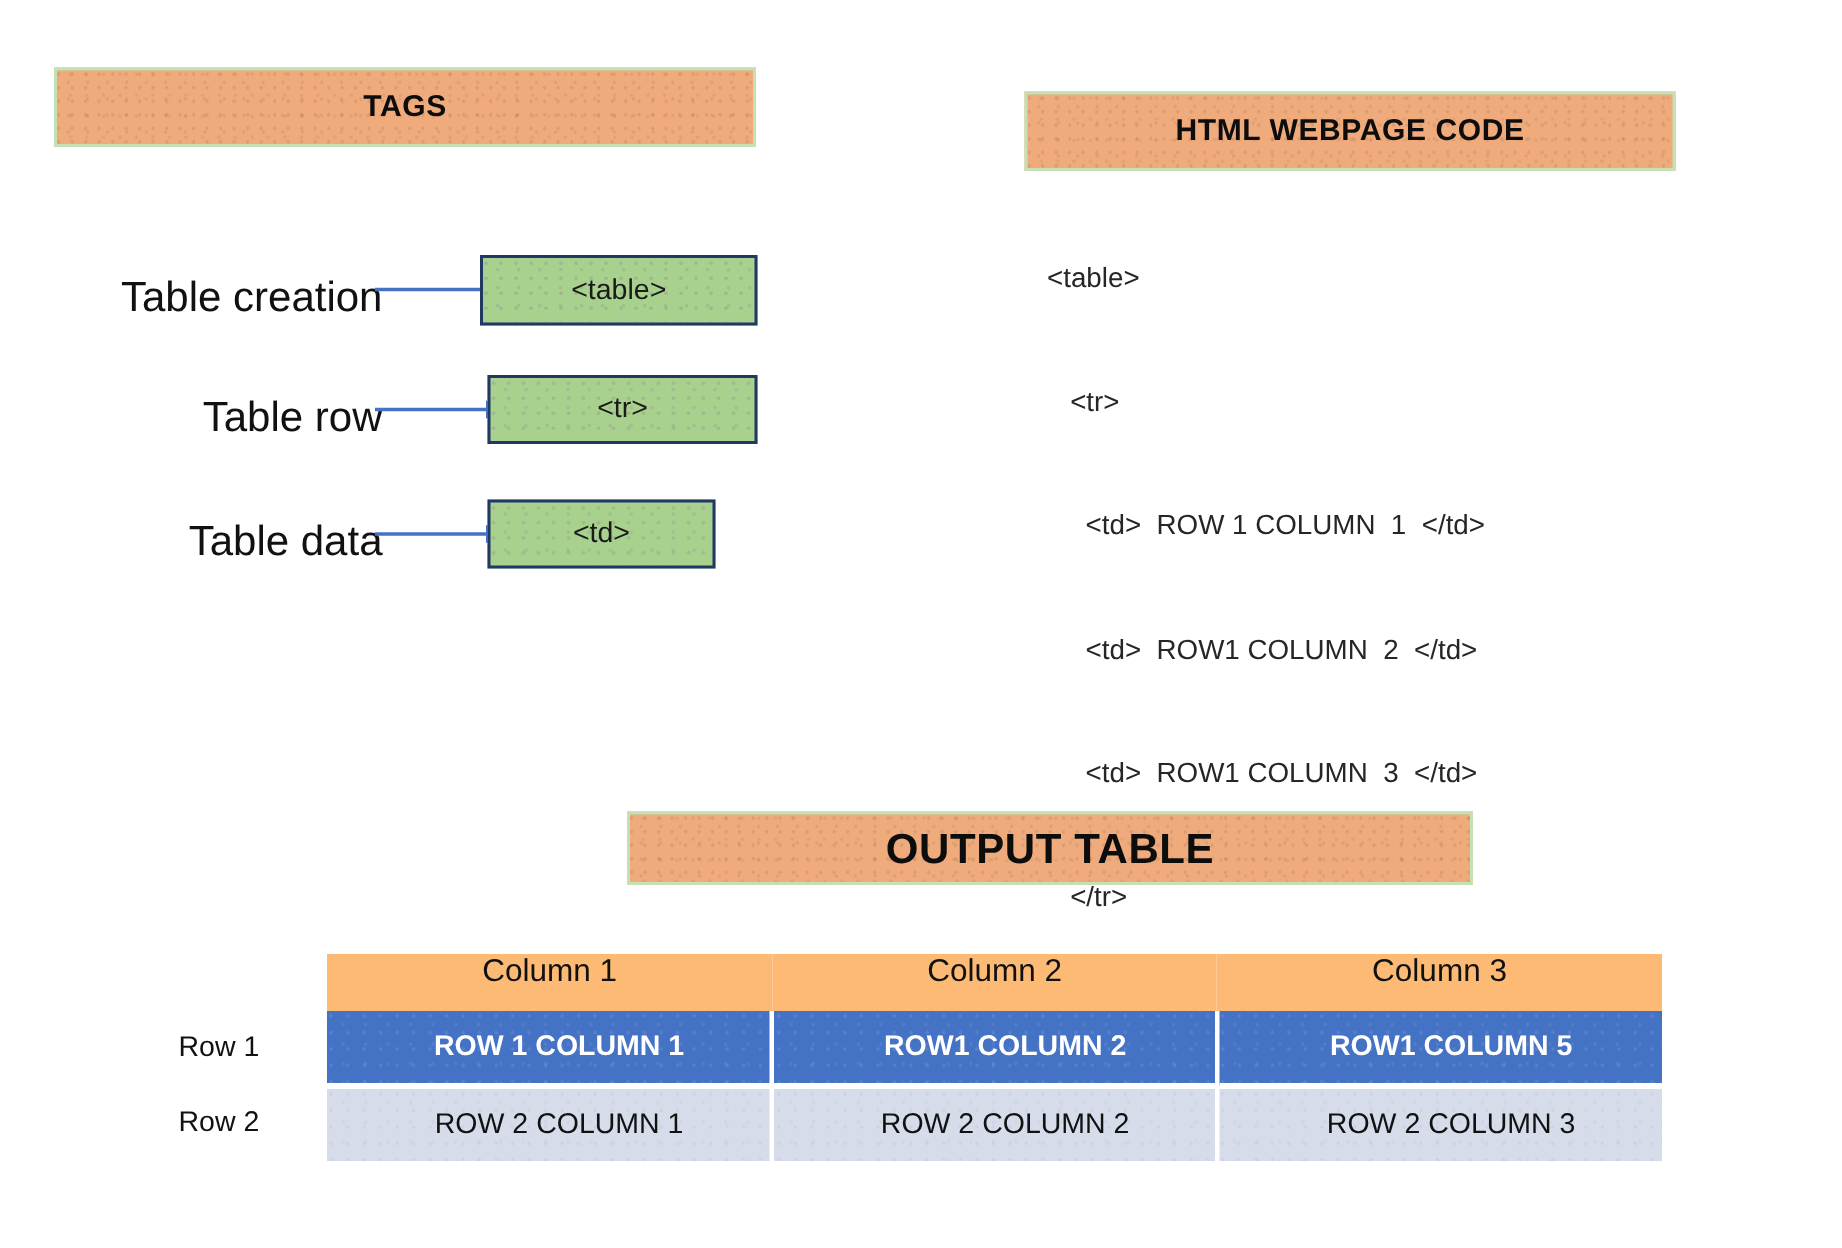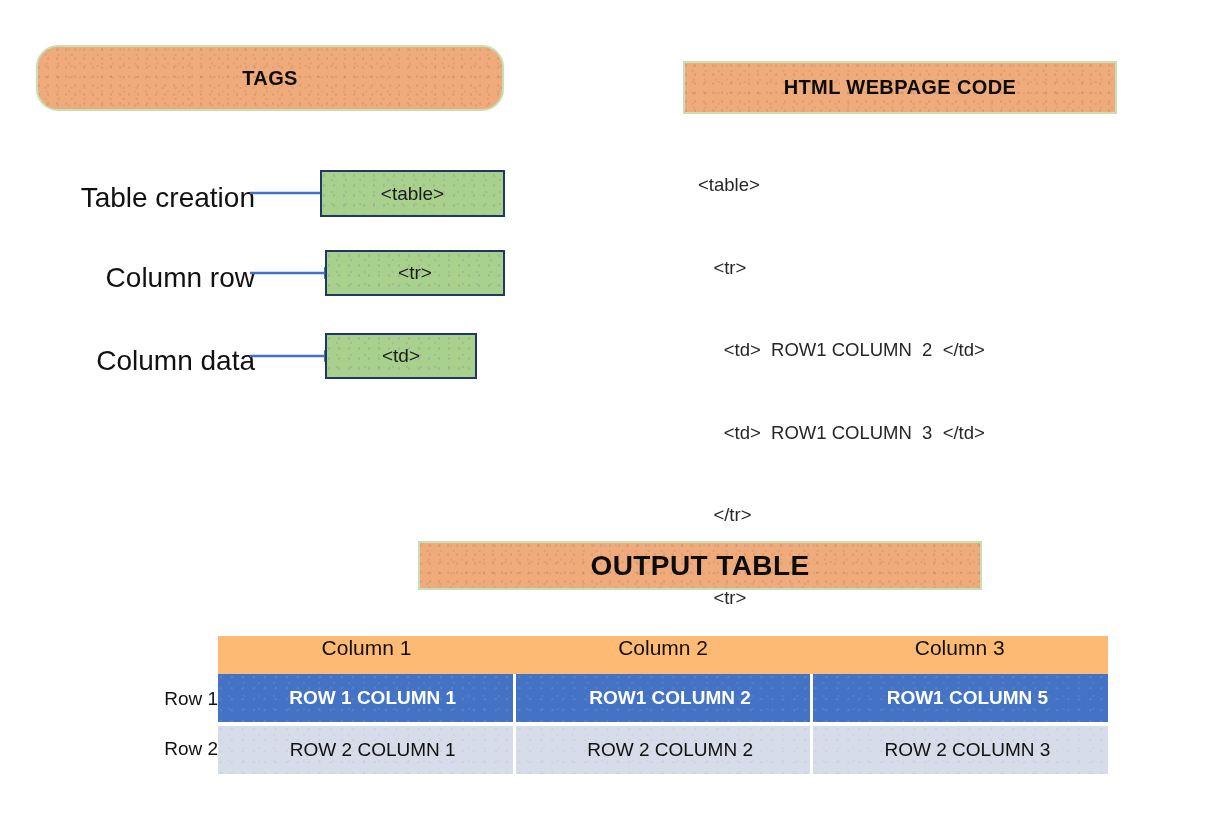--- a/index.html
+++ b/index.html
@@ -27,21 +27,21 @@
     justify-content: center;
     font-weight: bold;
     color: #0d0d0d;
     letter-spacing: 0.4px;
     background-image:
       radial-gradient(circle at 12% 28%, rgba(150,105,70,.22) 0 1px, transparent 1.3px),
       radial-gradient(circle at 58% 72%, rgba(150,105,70,.18) 0 1px, transparent 1.3px),
       radial-gradient(circle at 82% 18%, rgba(150,105,70,.15) 0 1px, transparent 1.3px);
     background-size: 9px 9px, 13px 11px, 11px 14px;
   }
-  #banner-tags   { left: 36px;  top: 45px;  width: 468px; height: 66px; font-size: 20px; border-radius: 22px; }
+  #banner-tags   { left: 36px;  top: 45px;  width: 468px; height: 53px; font-size: 20px; }
   #banner-code   { left: 683px; top: 61px;  width: 434px; height: 53px; font-size: 20px; }
   #banner-output { left: 418px; top: 541px; width: 564px; height: 49px; font-size: 28px; }
 
   
   .tag-label {
     position: absolute;
     font-size: 28px;
     color: #111111;
     white-space: nowrap;
     text-align: right;
@@ -115,21 +115,20 @@
     border: none;
   }
   #output-table th.corner-cell {
     background: #ffffff;
     border: none;
     padding: 0;
   }
   #output-table td.row-label {
     font-size: 19px;
     color: #111111;
-    text-align: right;
     padding-right: 0;
     background: #ffffff;
     border: none;
     white-space: nowrap;
   }
   #output-table td.data-cell {
     height: 48px;
     padding: 0 0 0 14px;
     font-size: 19px;
     border-right: 3px solid #ffffff;
@@ -168,41 +167,42 @@
 
 <div class="tag-label" id="tag-label-0">Table creation</div>
 <span class="tag-arrow" id="tag-arrow-0">
   <svg width="96" height="14" viewBox="0 0 96 14" aria-hidden="true">
     <line x1="0" y1="7" x2="78" y2="7" stroke="#4472C4" stroke-width="2.4"></line>
     <polygon points="74,1 94,7 74,13" fill="#4472C4"></polygon>
   </svg>
 </span>
 <div class="tag-box" id="tag-box-0">&lt;table&gt;</div>
 
-<div class="tag-label" id="tag-label-1">Column row</div>
+<div class="tag-label" id="tag-label-1">Table row</div>
 <span class="tag-arrow" id="tag-arrow-1">
   <svg width="96" height="14" viewBox="0 0 96 14" aria-hidden="true">
     <line x1="0" y1="7" x2="78" y2="7" stroke="#4472C4" stroke-width="2.4"></line>
     <polygon points="74,1 94,7 74,13" fill="#4472C4"></polygon>
   </svg>
 </span>
 <div class="tag-box" id="tag-box-1">&lt;tr&gt;</div>
 
-<div class="tag-label" id="tag-label-2">Column data</div>
+<div class="tag-label" id="tag-label-2">Table data</div>
 <span class="tag-arrow" id="tag-arrow-2">
   <svg width="96" height="14" viewBox="0 0 96 14" aria-hidden="true">
     <line x1="0" y1="7" x2="78" y2="7" stroke="#4472C4" stroke-width="2.4"></line>
     <polygon points="74,1 94,7 74,13" fill="#4472C4"></polygon>
   </svg>
 </span>
 <div class="tag-box" id="tag-box-2">&lt;td&gt;</div>
 
 <div id="code-block">
   <div class="code-line">&lt;table&gt;</div>
   <div class="code-line">   &lt;tr&gt;</div>
+  <div class="code-line">     &lt;td&gt;  ROW 1 COLUMN  1  &lt;/td&gt;</div>
   <div class="code-line">     &lt;td&gt;  ROW1 COLUMN  2  &lt;/td&gt;</div>
   <div class="code-line">     &lt;td&gt;  ROW1 COLUMN  3  &lt;/td&gt;</div>
   <div class="code-line">   &lt;/tr&gt;</div>
   <div class="code-line">   &lt;tr&gt;</div>
   <div class="code-line">     &lt;td&gt;ROW2 COLUMN  1&lt;/td&gt;</div>
   <div class="code-line">     &lt;td&gt; ROW2 COLUMN  2 &lt;/td&gt;</div>
   
   
   
 </div>

